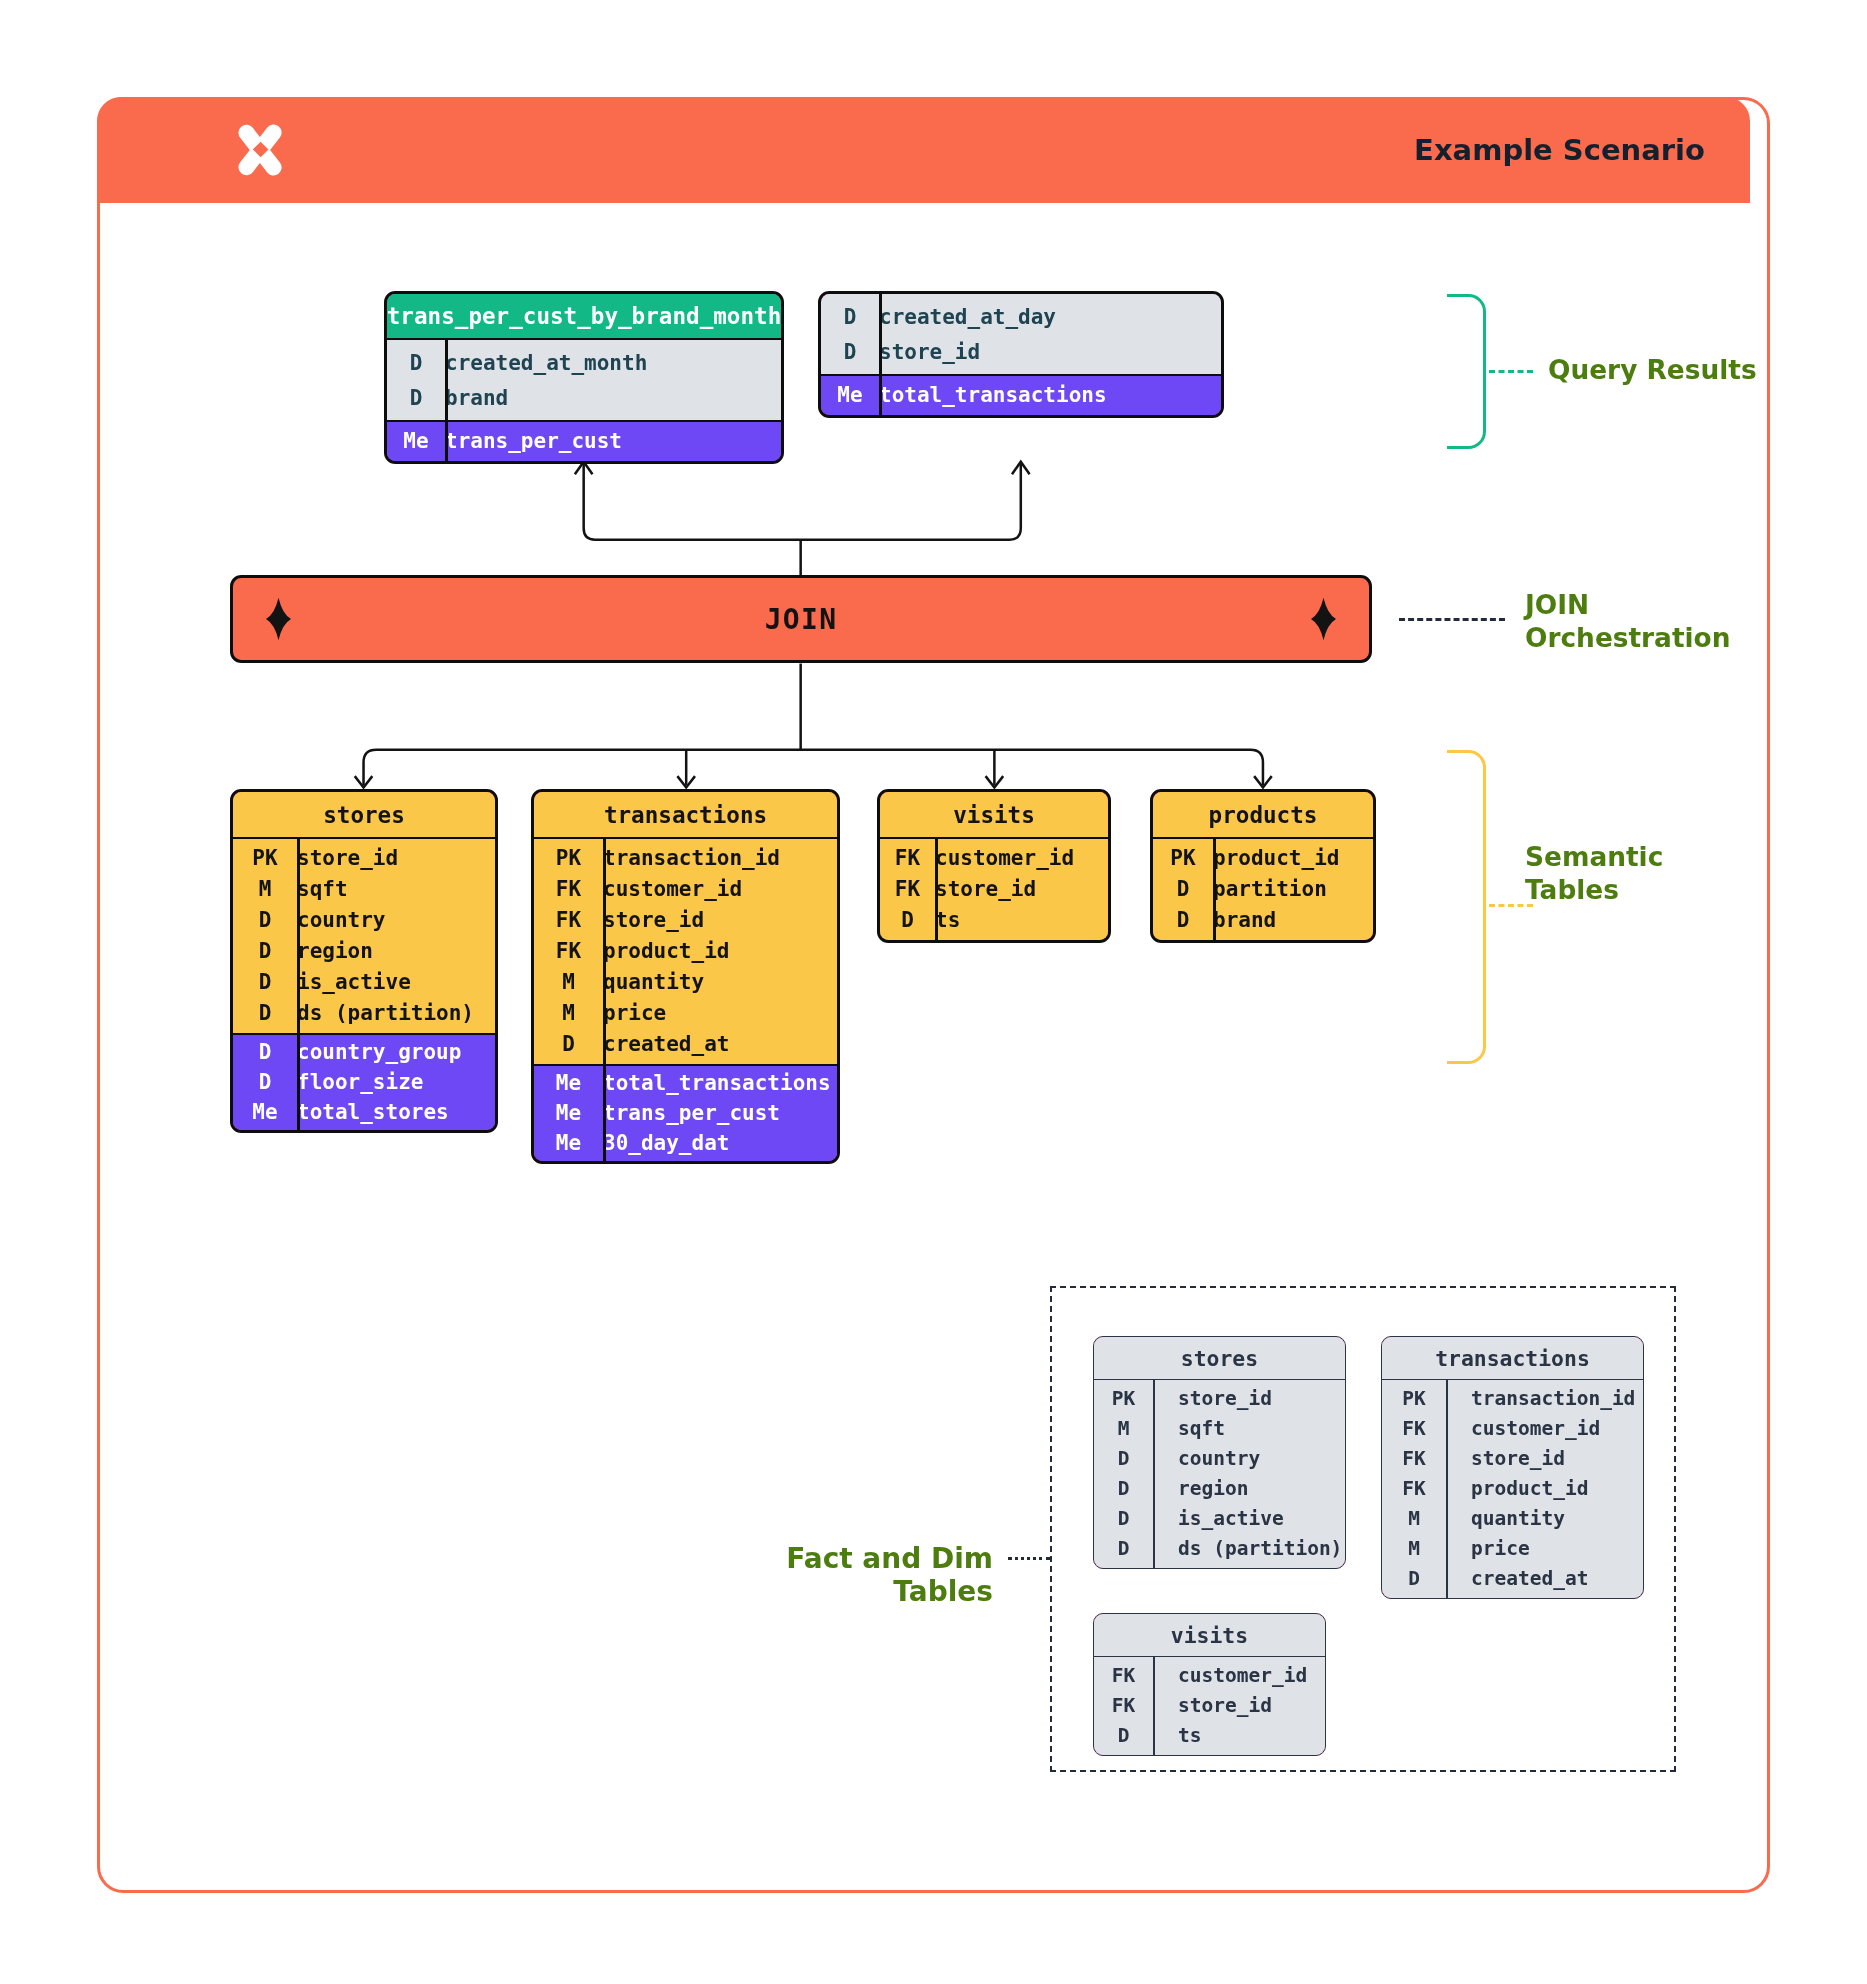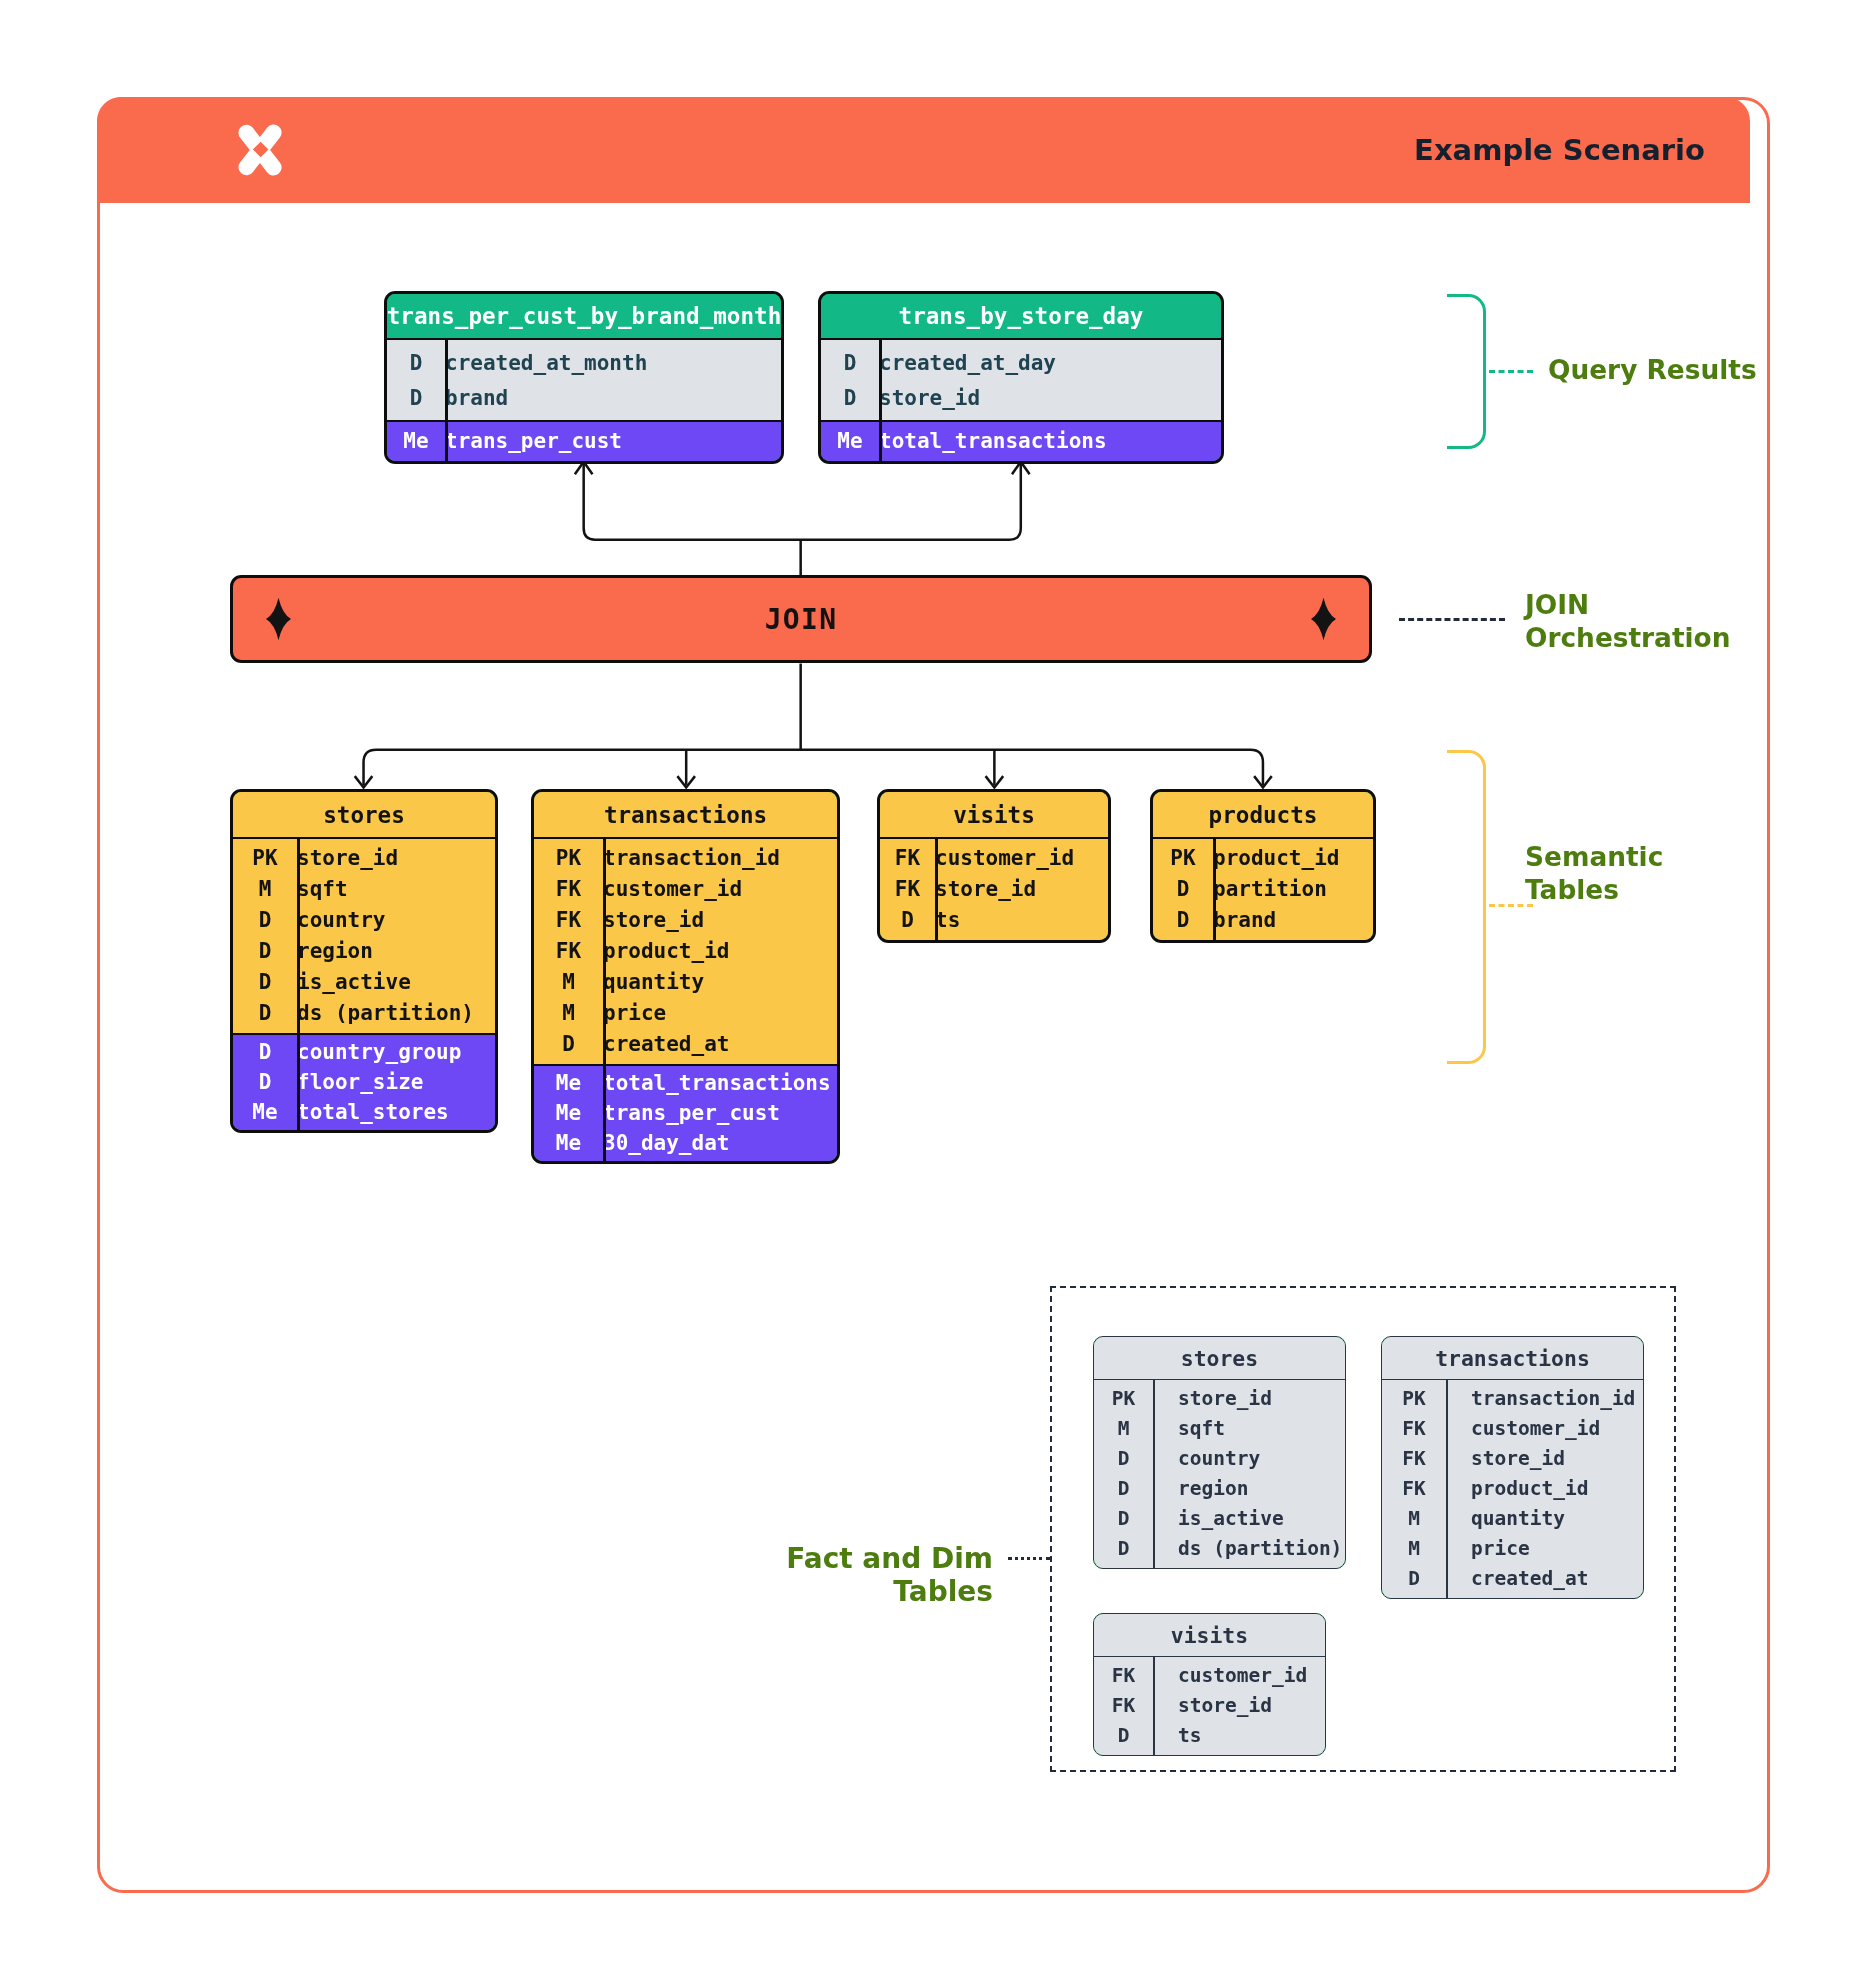--- a/index.html
+++ b/index.html
@@ -14,21 +14,21 @@
   .title{position:absolute;right:45px;top:0;height:106px;display:flex;align-items:center;
          font-family:"DejaVu Sans", sans-serif;font-weight:bold;font-size:29px;color:#15202e;}
   .logo{position:absolute;left:132px;top:21.4px;width:63px;height:63px;}
   .logo .bar{position:absolute;left:23px;top:1.3px;width:16.4px;height:60px;border-radius:8.2px;background:#ffffff;}
   .logo .b1{transform:rotate(38deg);}
   .logo .b2{transform:rotate(-38deg);}
   .logo .dia{position:absolute;left:26px;top:26px;width:11.3px;height:11.3px;background:#fa6a4d;transform:rotate(45deg);}
 
   
   .tbl{position:absolute;box-sizing:border-box;border:3.1px solid #0d0d0d;border-radius:11.3px;
-       overflow:hidden;background:#22c55e;}
+       overflow:hidden;background:#ec4899;}
   .tbl-header{display:flex;align-items:center;justify-content:center;font-weight:bold;}
   .tbl-section{position:relative;}
   .tbl-section::before{content:"";position:absolute;left:var(--kw,60px);top:0;bottom:0;
        width:3.1px;background:#0d0d0d;}
   .tbl-row{display:grid;grid-template-columns:var(--kw,60px) 1fr;align-items:center;}
   .tbl-row .k{text-align:center;font-weight:bold;}
   .tbl-row .f{font-weight:bold;white-space:nowrap;}
 
   
   .v-green .tbl-header{height:44px;background:#12b886;color:#ffffff;font-size:22.6px;border-bottom:2.5px solid #0d0d0d;}
@@ -146,21 +146,20 @@
         </div>
       </div>
       <div class="tbl-section sec-metrics">
         <div class="tbl-row">
           <span class="k">Me</span>
           <span class="f">trans_per_cust</span>
         </div>
       </div>
     </div>
   <div id="qt1" class="tbl v-green">
-      <div class="tbl-header">trans_by_store_day</div>
       <div class="tbl-section sec-main">
         <div class="tbl-row">
           <span class="k">D</span>
           <span class="f">created_at_day</span>
         </div>
         <div class="tbl-row">
           <span class="k">D</span>
           <span class="f">store_id</span>
         </div>
       </div>

